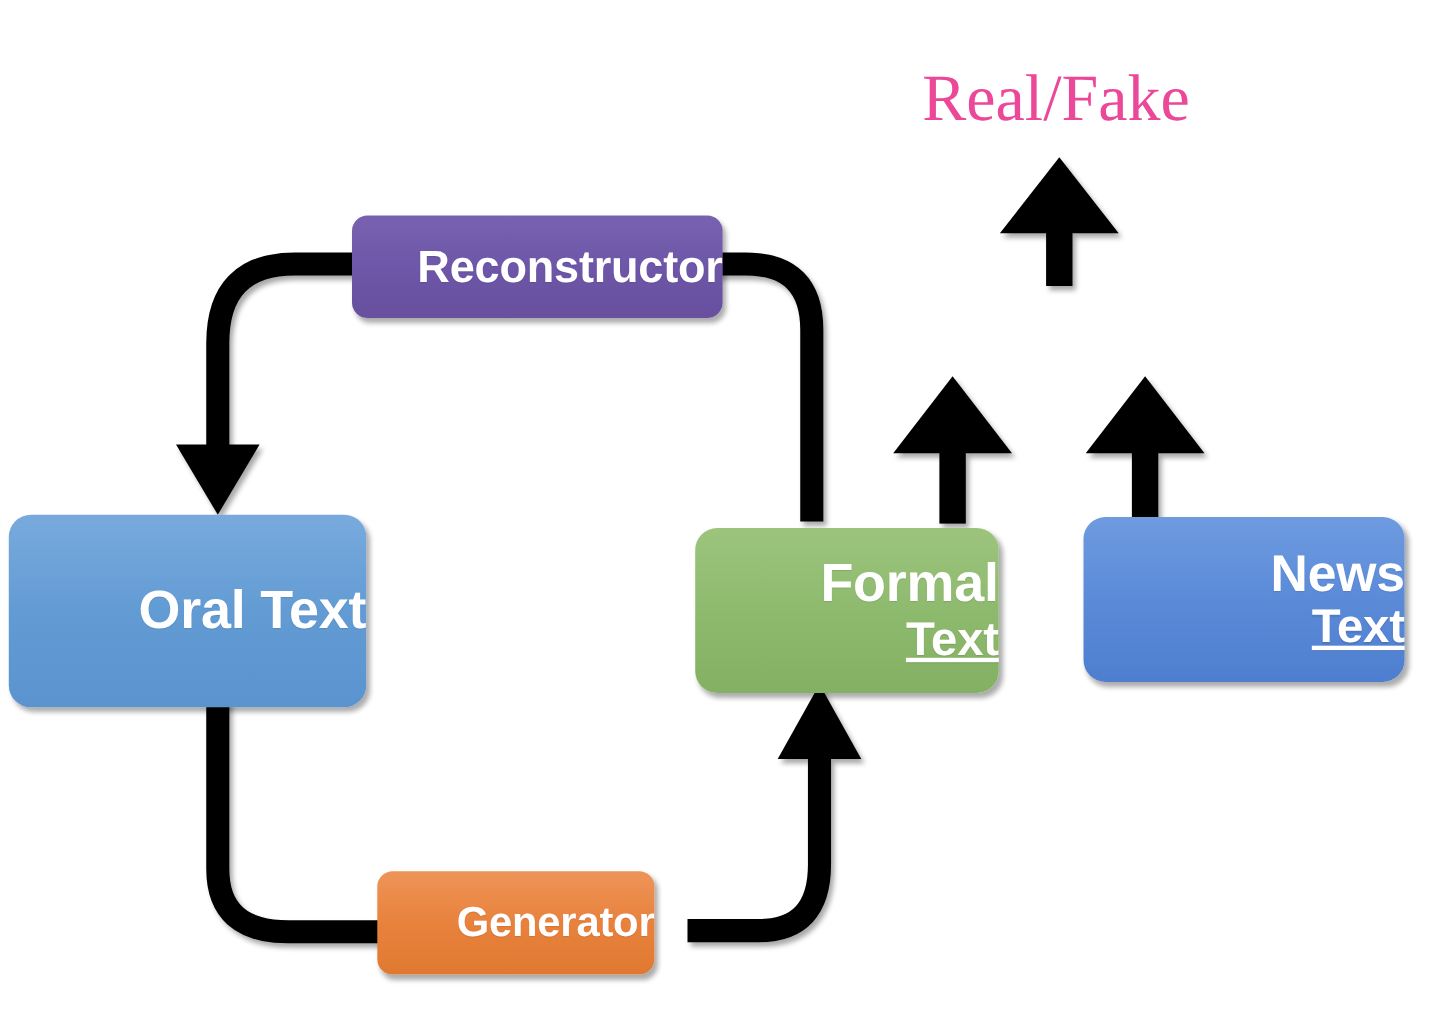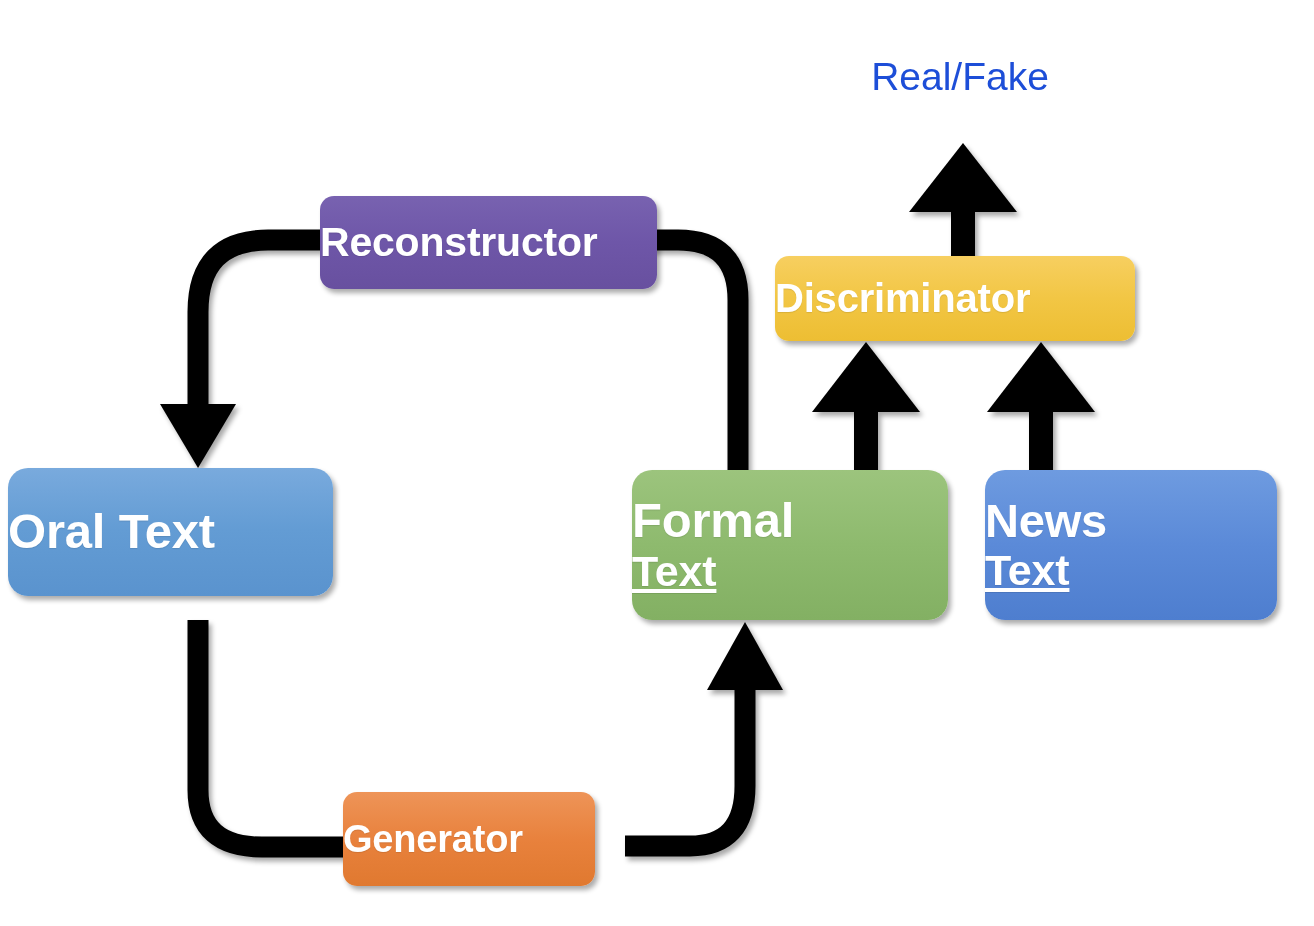--- a/index.html
+++ b/index.html
@@ -24,43 +24,43 @@
     top: 0;
     width: 1314px;
     height: 926px;
     pointer-events: none;
   }
   .node {
     position: absolute;
     box-sizing: border-box;
     display: flex;
     flex-direction: column;
-    align-items: flex-start;
+    align-items: flex-end;
     justify-content: center;
     text-align: center;
     color: #ffffff;
     font-weight: bold;
     line-height: 1.02;
     border-radius: 16px;
     box-shadow: 3px 4px 5px rgba(0,0,0,0.33);
     z-index: 3;
     letter-spacing: -0.2px;
     text-shadow: 0 1px 1px rgba(0,0,0,0.10);
   }
   .node .line2 { display: block; text-decoration: underline; }
 
   
   #node-oral-text {
-    left: 8px; top: 468px; width: 325px; height: 128px;
+    left: 8px; top: 468px; width: 325px; height: 175px;
     background: linear-gradient(180deg, #79AADD 0%, #639CD4 48%, #5A93CE 100%);
     font-size: 49px;
     border-radius: 20px;
   }
   #node-formal-text {
-    left: 632px; top: 470px; width: 316px; height: 150px;
+    left: 632px; top: 480px; width: 276px; height: 150px;
     background: linear-gradient(180deg, #9CC47D 0%, #8EBA6E 50%, #83B063 100%);
     border-radius: 20px;
   }
   #node-formal-text .line1 { font-size: 49px; }
   #node-formal-text .line2 { font-size: 43px; margin-top: 4px; }
   #node-news-text {
     left: 985px; top: 470px; width: 292px; height: 150px;
     background: linear-gradient(180deg, #6E9BE0 0%, #5B8AD8 50%, #4E7ECF 100%);
     border-radius: 20px;
   }
@@ -84,23 +84,23 @@
     font-size: 40px;
     border-radius: 14px;
   }
 
   #label-real-fake {
     position: absolute;
     left: 818px;
     top: 55px;
     width: 284px;
     text-align: center;
-    font-family: Liberation Sans, sans-serif;
-    font-size: 39px;
-    color: #1d4ed8;
+    font-family: Liberation Serif, serif;
+    font-size: 60px;
+    color: #ec4899;
     white-space: nowrap;
     z-index: 3;
   }
 </style>
 </head>
 <body>
 
 <div id="canvas">
 
   <svg id="edges" viewBox="0 0 1314 926" width="1314" height="926" xmlns="http://www.w3.org/2000/svg">
@@ -147,23 +147,20 @@
 
     </g>
   </svg>
 
   <div id="label-real-fake">Real/Fake</div>
 
   <div class="node" id="node-reconstructor">
     <span class="line1">Reconstructor</span>
   </div>
 
-  <div class="node" id="node-discriminator">
-    <span class="line1">Discriminator</span>
-  </div>
 
   <div class="node" id="node-oral-text">
     <span class="line1">Oral Text</span>
   </div>
 
   <div class="node" id="node-formal-text">
     <span class="line1">Formal</span>
     <span class="line2">Text</span>
   </div>
 

